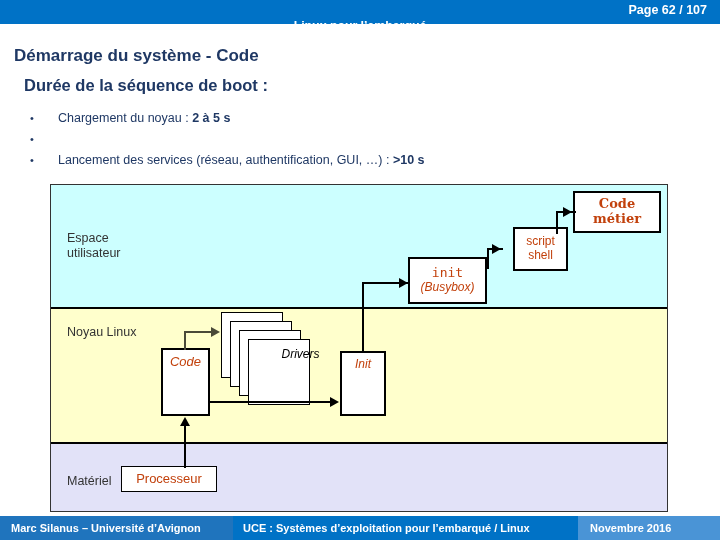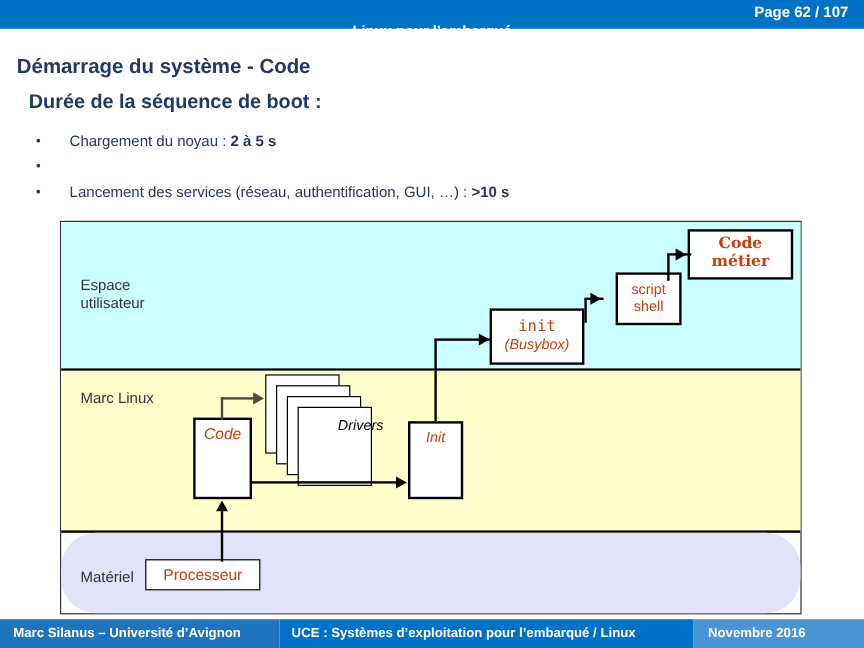--- a/index.html
+++ b/index.html
@@ -72,21 +72,21 @@
     border: 1px solid #333;
     background: #ffffff;
   }
   .layer {
     position: absolute; left: 0;
     width: 100%;
     border-bottom: 2px solid #000;
   }
   #layer-user   { top: 0;     height: 124px; background: #CCFFFF; }
   #layer-kernel { top: 124px; height: 135px; background: #FFFFCC; }
-  #layer-hw     { top: 259px; height: 67px;  background: #E2E2F8; border-bottom: none; border-radius: 29px; }
+  #layer-hw     { top: 259px; height: 67px;  background: #E2E2F8; border-bottom: none; }
 
   .layer-label {
     position: absolute;
     color: #333333;
     font-size: 12.5px;
     line-height: 15px;
     white-space: pre-line;
   }
   #label-user   { left: 16px; top: 46px; }
   #label-kernel { left: 16px; top: 16px; }
@@ -234,21 +234,21 @@
       <div class="line" style="left:505px; top:27px; width:2px; height:22px;"></div>
       <div class="line" style="left:505px; top:26px; width:20px; height:2px;"></div>
       <div class="arrow arrow-right" style="left:512px; top:22px;"></div>
 
       <div class="line" style="left:311px; top:98px; width:2px; height:26px;"></div>
       <div class="line" style="left:311px; top:97px; width:48px; height:2px;"></div>
       <div class="arrow arrow-right" style="left:348px; top:93px;"></div>
     </div>
 
     <div class="layer" id="layer-kernel">
-      <div class="layer-label" id="label-kernel">Marc Linux</div>
+      <div class="layer-label" id="label-kernel">Noyau Linux</div>
 
       <div class="box" id="box-boot">Code</div>
 
       <div class="card" id="card1"></div>
       <div class="card" id="card2"></div>
       <div class="card" id="card3"></div>
       <div class="card" id="card4">Drivers</div>
 
       <div class="box" id="box-init-k">Init</div>
 

